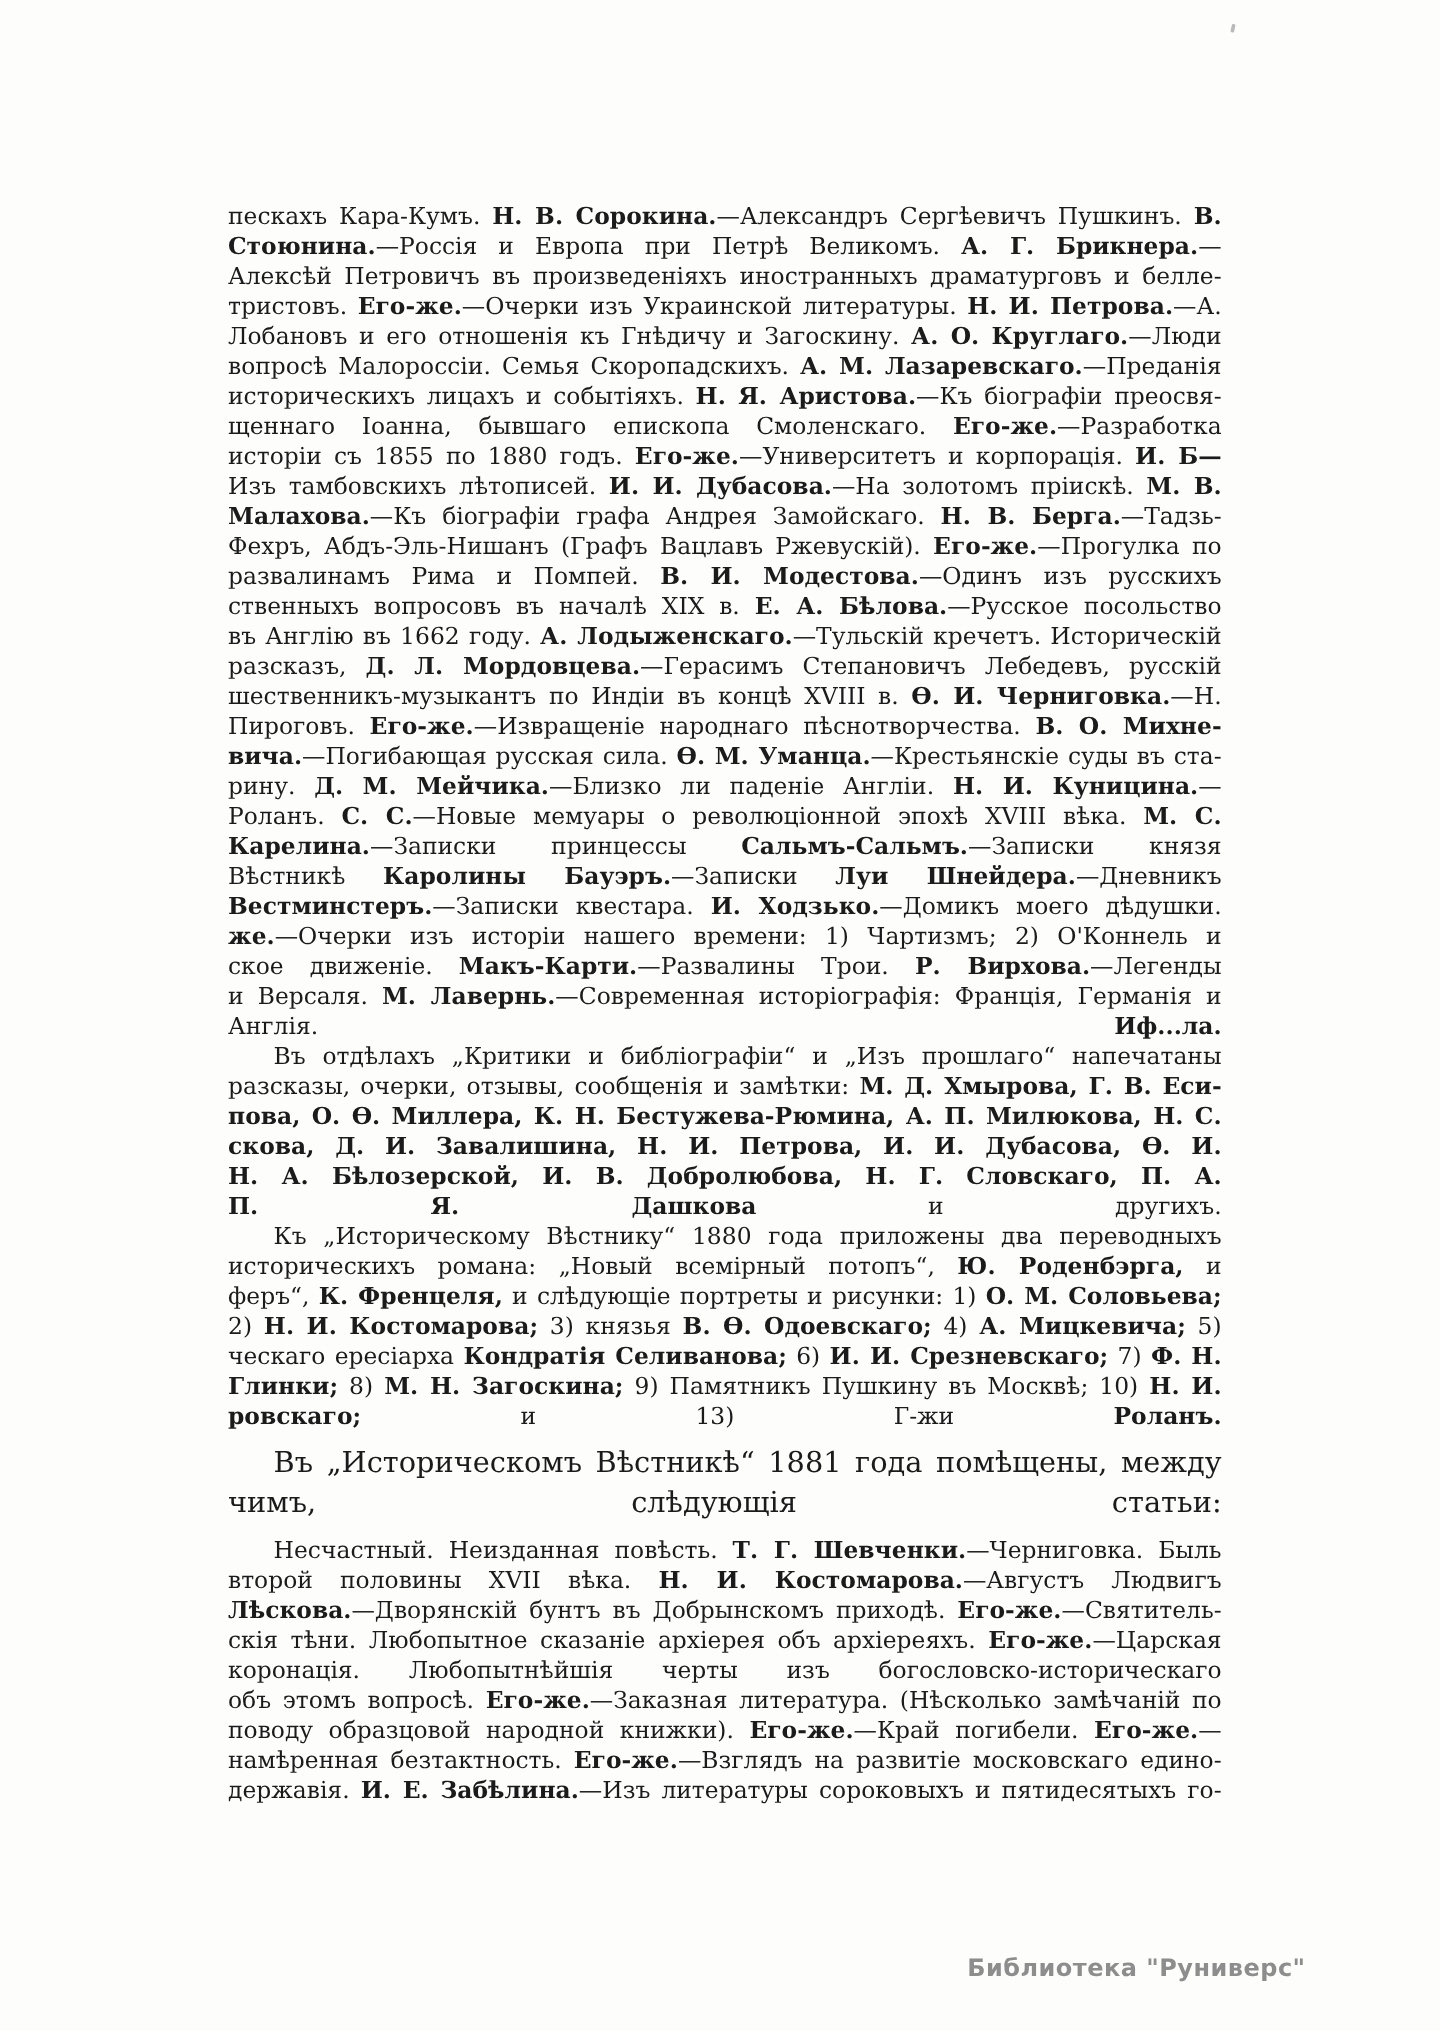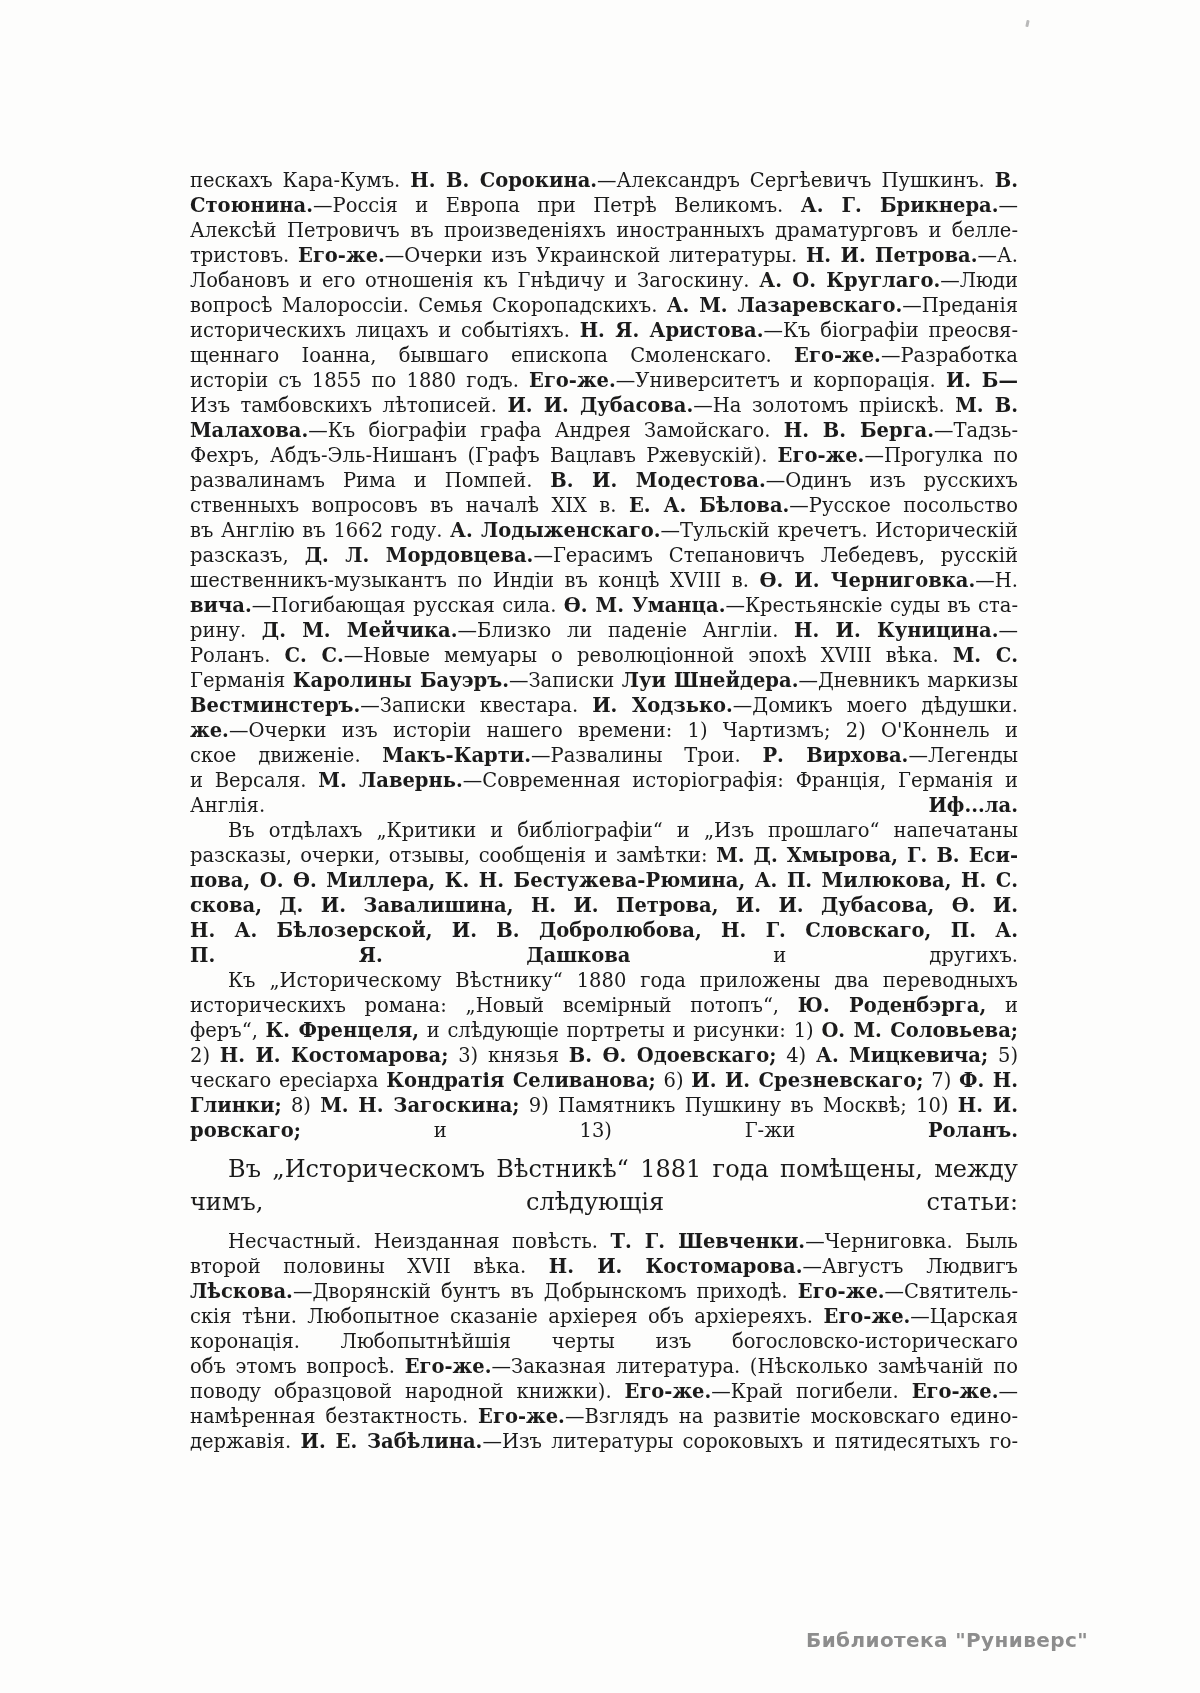--- a/index.html
+++ b/index.html
@@ -81,24 +81,26 @@
         <div class="line"><span>щеннаго Іоанна, бывшаго епископа Смоленскаго. </span><span class="b">Его-же.</span><span>—Разработка русской</span></div>
         <div class="line"><span>исторіи съ 1855 по 1880 годъ. </span><span class="b">Его-же.</span><span>—Университетъ и корпорація. </span><span class="b">И. Б—ва.</span></div>
         <div class="line"><span>Изъ тамбовскихъ лѣтописей. </span><span class="b">И. И. Дубасова.</span><span>—На золотомъ пріискѣ. </span><span class="b">М. В.</span></div>
         <div class="line"><span class="b">Малахова.</span><span>—Къ біографіи графа Андрея Замойскаго. </span><span class="b">Н. В. Берга.</span><span>—Тадзь-Уль-</span></div>
         <div class="line"><span>Фехръ, Абдъ-Эль-Нишанъ (Графъ Вацлавъ Ржевускій). </span><span class="b">Его-же.</span><span>—Прогулка по</span></div>
         <div class="line"><span>развалинамъ Рима и Помпей. </span><span class="b">В. И. Модестова.</span><span>—Одинъ изъ русскихъ государ-</span></div>
         <div class="line"><span>ственныхъ вопросовъ въ началѣ XIX в. </span><span class="b">Е. А. Бѣлова.</span><span>—Русское посольство</span></div>
         <div class="line"><span>въ Англію въ 1662 году. </span><span class="b">А. Лодыженскаго.</span><span>—Тульскій кречетъ. Историческій</span></div>
         <div class="line"><span>разсказъ, </span><span class="b">Д. Л. Мордовцева.</span><span>—Герасимъ Степановичъ Лебедевъ, русскій путе-</span></div>
         <div class="line"><span>шественникъ-музыкантъ по Индіи въ концѣ XVIII в. </span><span class="b">Ѳ. И. Черниговка.</span><span>—Н. И.</span></div>
+        <div class="line"><span>Пироговъ. </span><span class="b">Его-же.</span><span>—Извращеніе народнаго пѣснотворчества. </span><span class="b">В. О. Михне-</span></div>
         <div class="line"><span class="b">вича.</span><span>—Погибающая русская сила. </span><span class="b">Ѳ. М. Уманца.</span><span>—Крестьянскіе суды въ ста-</span></div>
         <div class="line"><span>рину. </span><span class="b">Д. М. Мейчика.</span><span>—Близко ли паденіе Англіи. </span><span class="b">Н. И. Куницина.</span><span>—Госпожа</span></div>
         <div class="line"><span>Роланъ. </span><span class="b">С. С.</span><span>—Новые мемуары о революціонной эпохѣ XVIII вѣка. </span><span class="b">М. С.</span></div>
-        <div class="line"><span>Германія </span><span class="b">Каролины Бауэръ.</span><span>—Записки </span><span class="b">Луи Шнейдера.</span><span>—Дневникъ маркизы</span></div>
+        <div class="line"><span class="b">Карелина.</span><span>—Записки принцессы </span><span class="b">Сальмъ-Сальмъ.</span><span>—Записки князя </span></div>
+        <div class="line"><span>Вѣстникѣ </span><span class="b">Каролины Бауэръ.</span><span>—Записки </span><span class="b">Луи Шнейдера.</span><span>—Дневникъ маркизы</span></div>
         <div class="line"><span class="b">Вестминстеръ.</span><span>—Записки квестара. </span><span class="b">И. Ходзько.</span><span>—Домикъ моего дѣдушки. </span></div>
         <div class="line"><span class="b">же.</span><span>—Очерки изъ исторіи нашего времени: 1) Чартизмъ; 2) О'Коннель и ирланд-</span></div>
         <div class="line"><span>ское движеніе. </span><span class="b">Макъ-Карти.</span><span>—Развалины Трои. </span><span class="b">Р. Вирхова.</span><span>—Легенды Тріанона</span></div>
         <div class="line"><span>и Версаля. </span><span class="b">М. Лавернь.</span><span>—Современная исторіографія: Франція, Германія и</span></div>
         <div class="line pend"><span>Англія. </span><span class="b">Иф...ла.</span></div>
       </div>
       <div class="para body">
         <div class="line indent"><span>Въ отдѣлахъ „Критики и библіографіи“ и „Изъ прошлаго“ напечатаны</span></div>
         <div class="line"><span>разсказы, очерки, отзывы, сообщенія и замѣтки: </span><span class="b">М. Д. Хмырова, Г. В. Еси-</span></div>
         <div class="line"><span class="b">пова, О. Ѳ. Миллера, К. Н. Бестужева-Рюмина, А. П. Милюкова, Н. С. Лѣ-</span></div>

